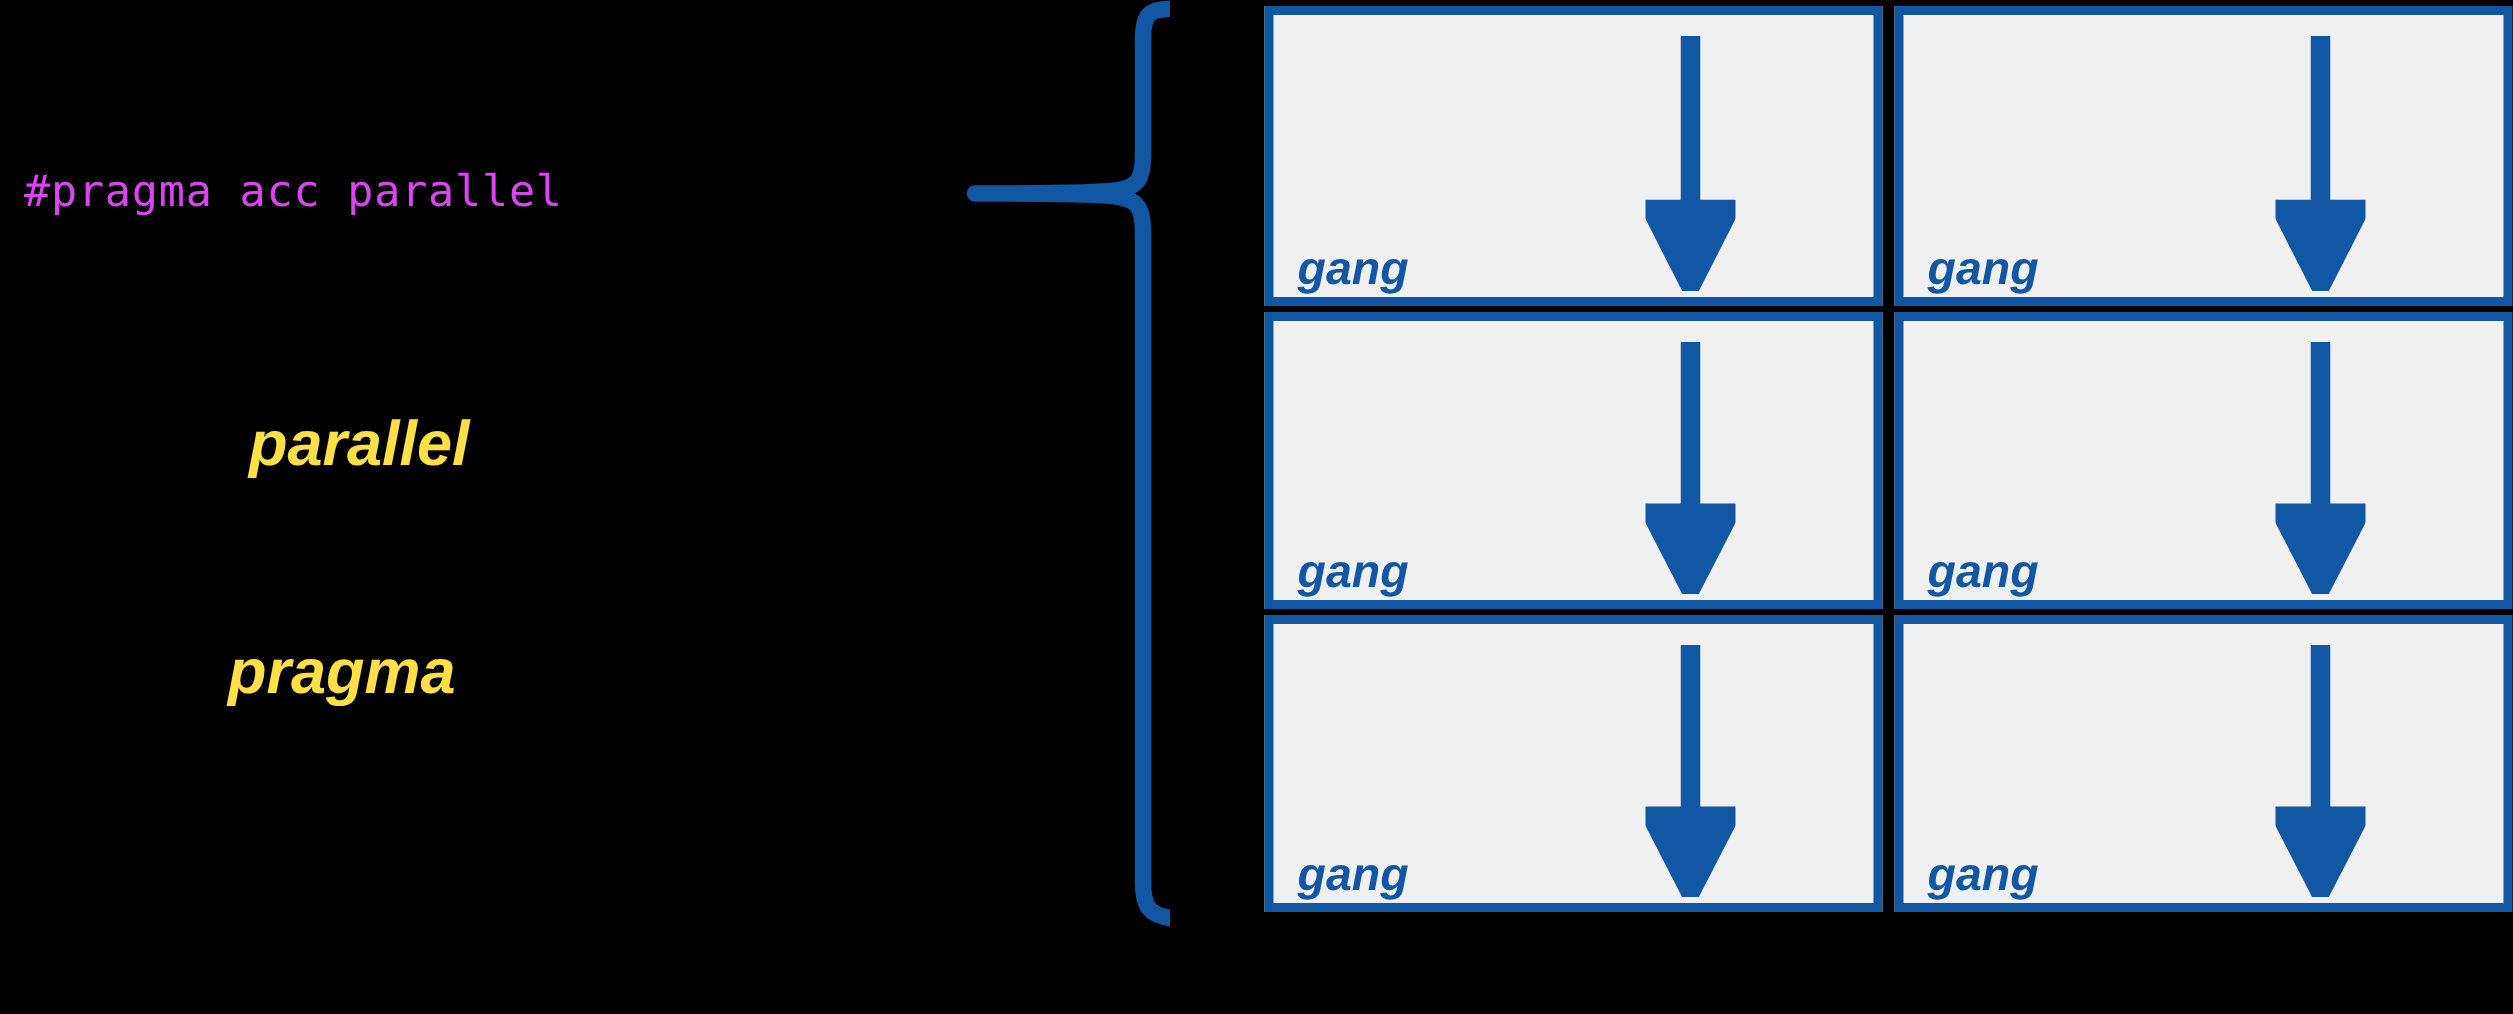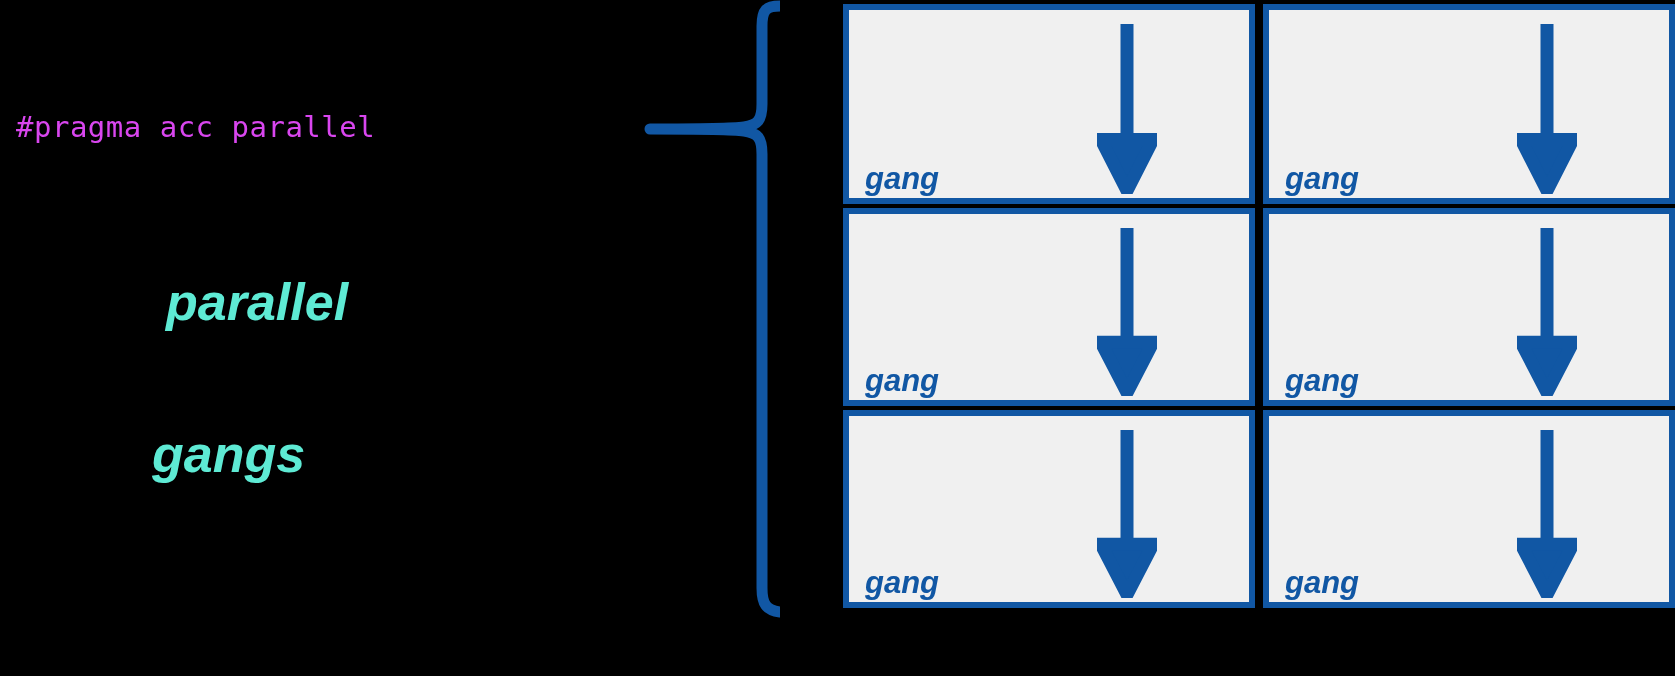--- a/index.html
+++ b/index.html
@@ -28,22 +28,22 @@
     font-size: 29px;
     letter-spacing: 0.5px;
     color: #d946ef;
     white-space: pre;
   }
   .kw-label {
     position: absolute;
     font-family: "Liberation Sans", sans-serif;
     font-weight: bold;
     font-style: italic;
-    font-size: 52px;
-    color: #5eead4;
+    font-size: 42px;
+    color: #fde047;
     white-space: pre;
   }
   .kw-parallel { left: 166px; top: 272px; }
   .kw-gangs    { left: 152px; top: 424px; }
 
   
   .brace {
     position: absolute;
     left: 640px;
     top: 0px;
@@ -93,21 +93,21 @@
 </style>
 </head>
 <body>
 
 <div id="canvas">
 
   <div class="pragma-text">#pragma acc parallel</div>
 
   <div class="kw-label kw-parallel">parallel</div>
 
-  <div class="kw-label kw-gangs">gangs</div>
+  <div class="kw-label kw-gangs">pragma</div>
 
   <div class="brace">
     <svg width="140" height="640" viewBox="0 0 140 640" xmlns="http://www.w3.org/2000/svg">
       <path d="M 140 6
                C 126 6 122 10 122 26
                L 122 104
                C 122 120 118 125 104 127
                C 90 129 14 129 10 129
                C 14 129 90 129 104 131
                C 118 133 122 138 122 154

